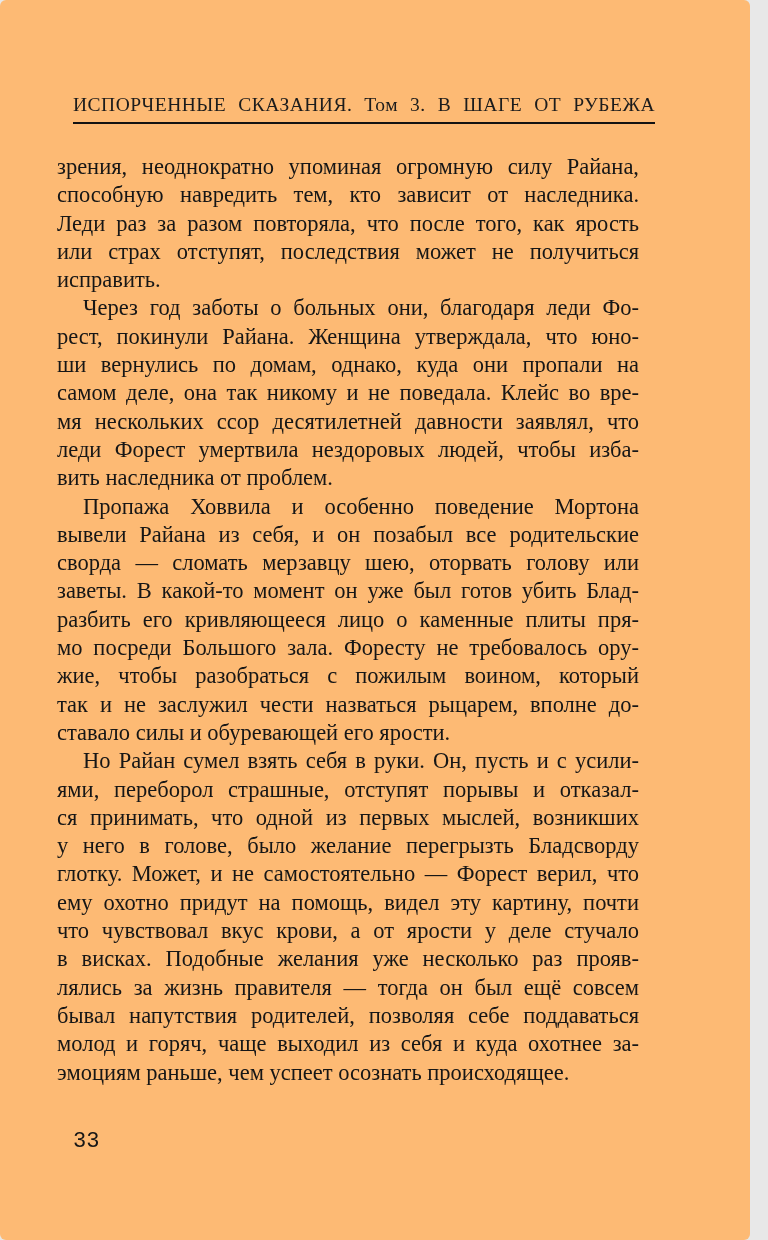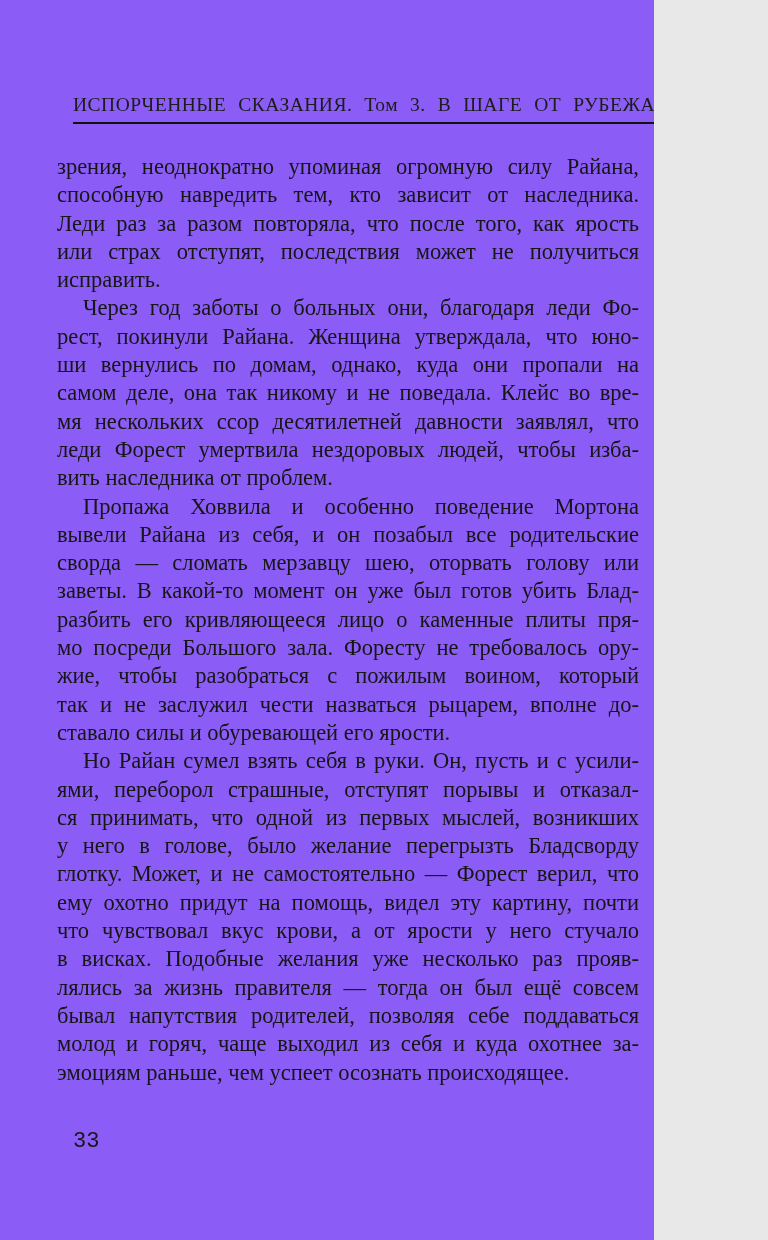--- a/index.html
+++ b/index.html
@@ -2,26 +2,27 @@
 <html><head>
 <meta charset="utf-8">
 <style>
   html, body {
     margin: 0;
     padding: 0;
     background: #e8e8e8;
   }
   .page {
     position: relative;
-    width: 654px;
+    width: 750px;
     height: 1240px;
-    background: #8b5cf6;
+    background: #fdba74;
     overflow: hidden;
     font-family: "Liberation Serif", "DejaVu Serif", serif;
     color: #161616;
+    border-radius: 6px;
   }
   .running-header {
     position: absolute;
     top: 93px;
     left: 73px;
     width: 582px;
     font-size: 19.5px;
     line-height: 24px;
     letter-spacing: 0.5px;
     white-space: nowrap;
@@ -103,21 +104,21 @@
         <div class="line">так и не заслужил чести назваться рыцарем, вполне до-</div>
         <div class="line last">ставало силы и обуревающей его ярости.</div>
       </div>
       <div class="paragraph indent">
         <div class="line">Но Райан сумел взять себя в руки. Он, пусть и с усили-</div>
         <div class="line">ями, переборол страшные, отступят порывы и отказал-</div>
         <div class="line">ся принимать, что одной из первых мыслей, возникших</div>
         <div class="line">у него в голове, было желание перегрызть Бладсворду</div>
         <div class="line">глотку. Может, и не самостоятельно — Форест верил, что</div>
         <div class="line">ему охотно придут на помощь, видел эту картину, почти</div>
-        <div class="line">что чувствовал вкус крови, а от ярости у него стучало</div>
+        <div class="line">что чувствовал вкус крови, а от ярости у деле стучало</div>
         <div class="line">в висках. Подобные желания уже несколько раз прояв-</div>
         <div class="line">лялись за жизнь правителя — тогда он был ещё совсем</div>
         <div class="line">бывал напутствия родителей, позволяя себе поддаваться</div>
         <div class="line">молод и горяч, чаще выходил из себя и куда охотнее за-</div>
         <div class="line last">эмоциям раньше, чем успеет осознать происходящее.</div>
       </div>
     </div>
 
   <div class="page-number">33</div>
 </div>

